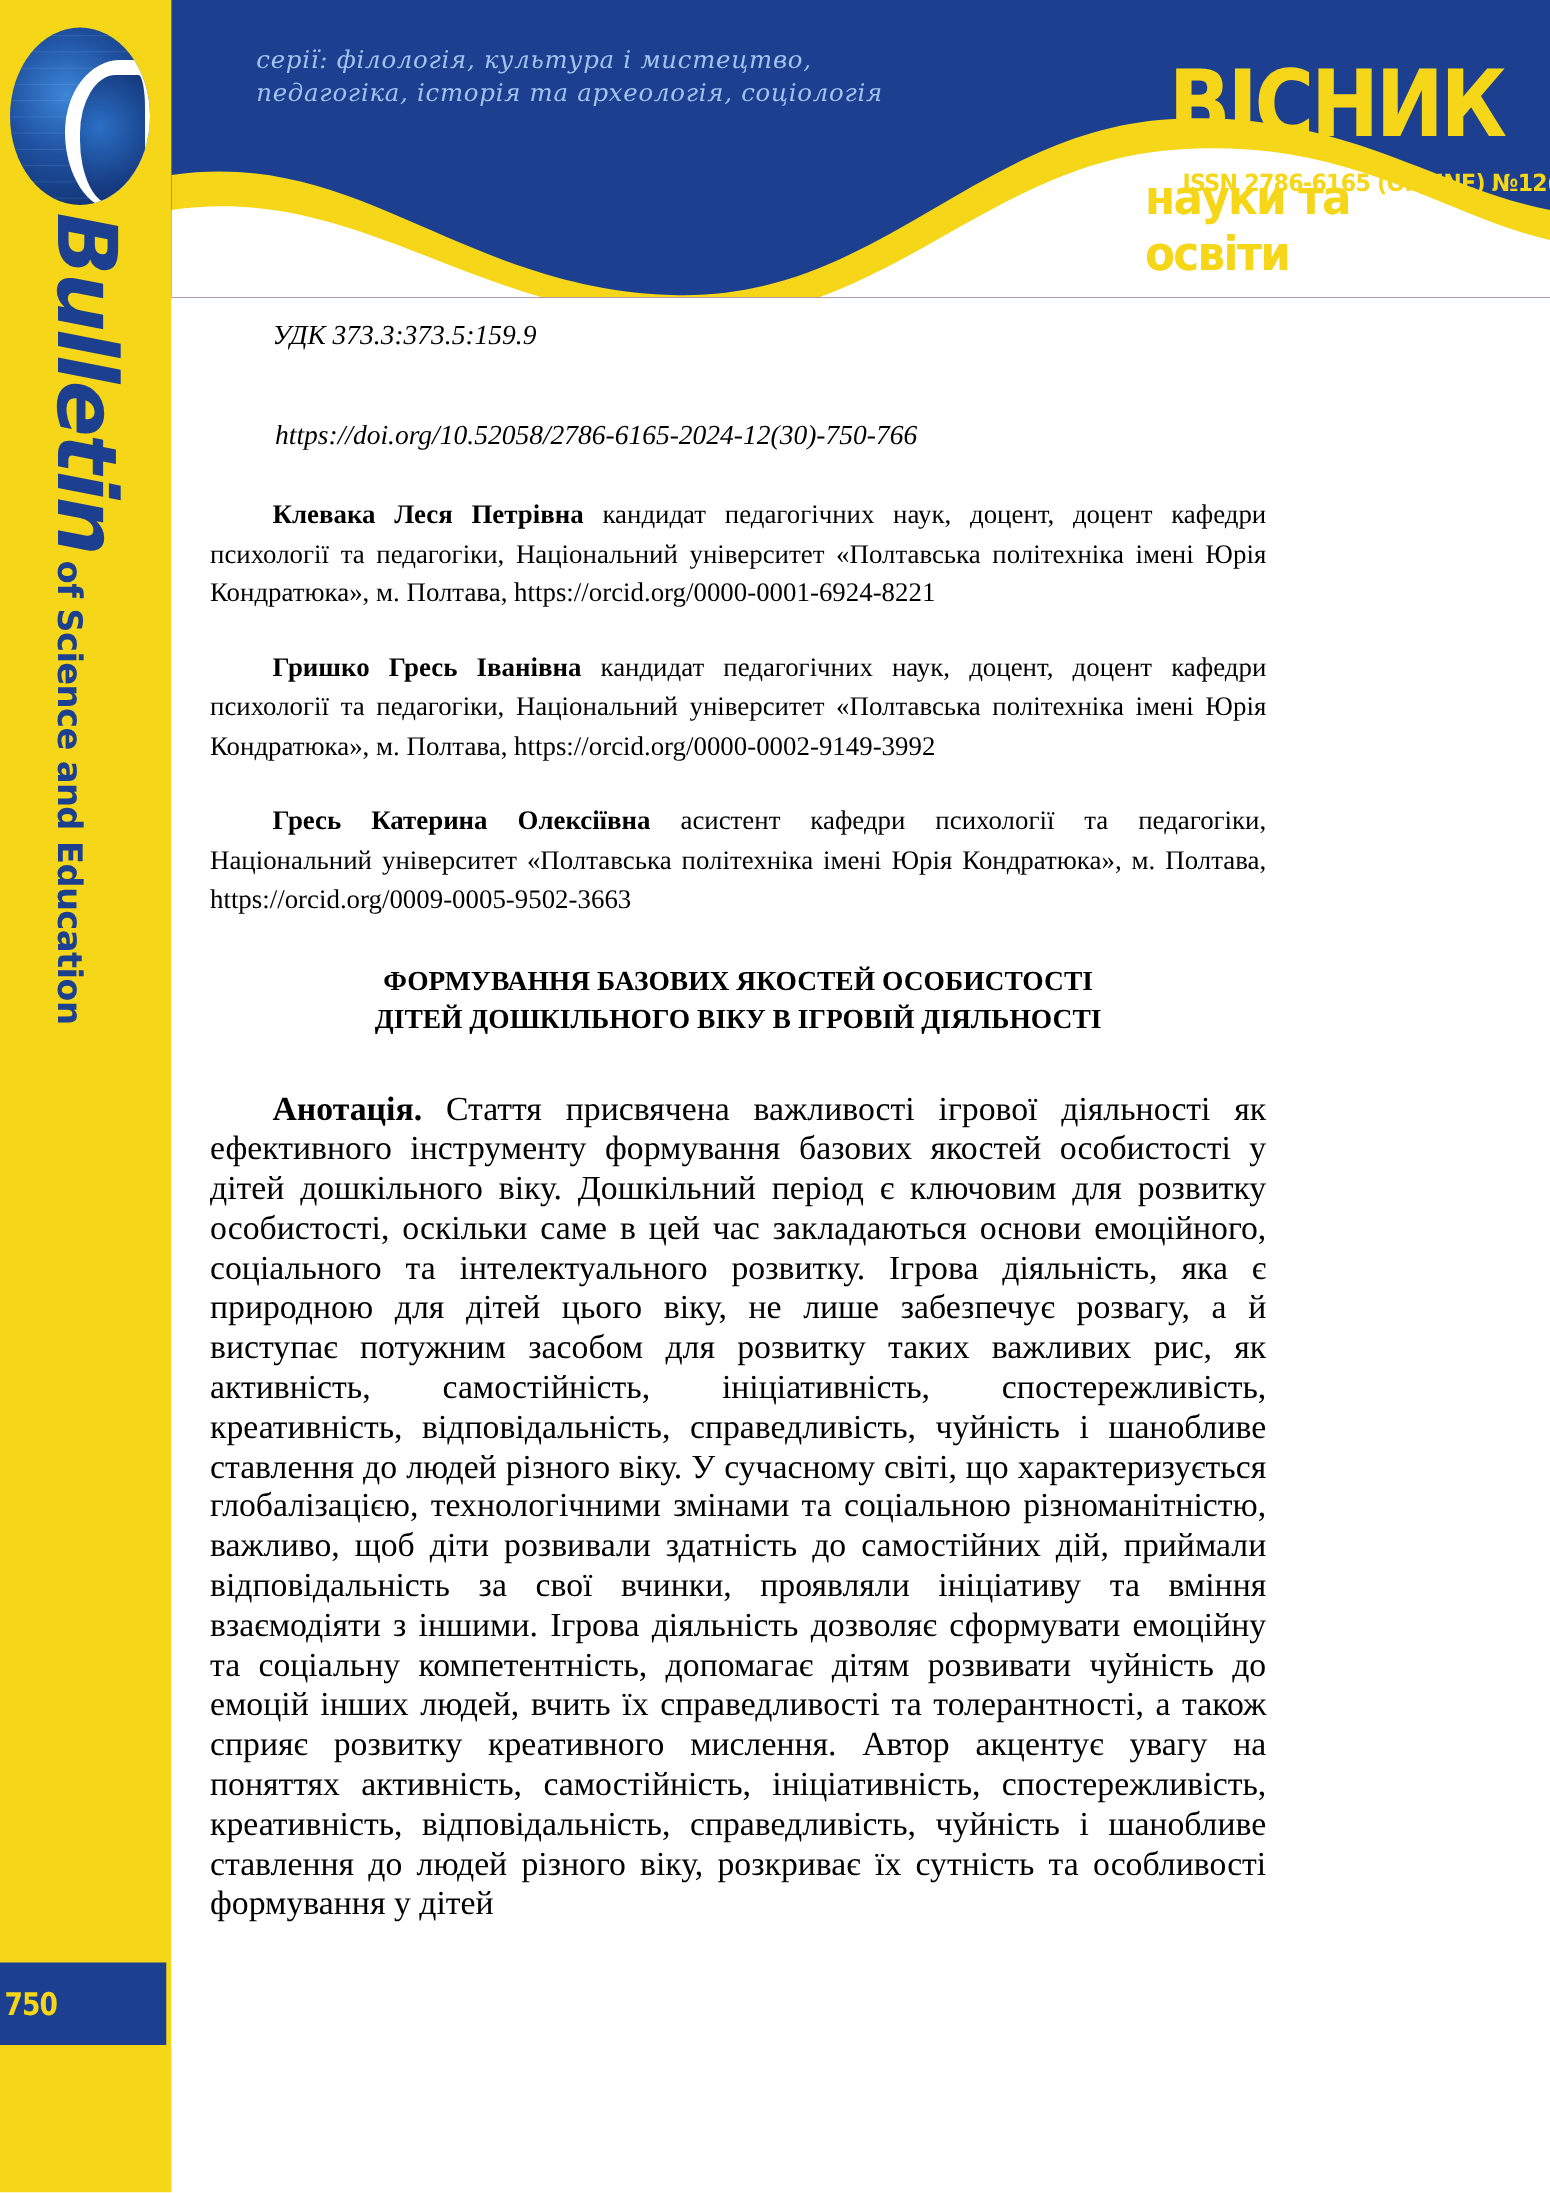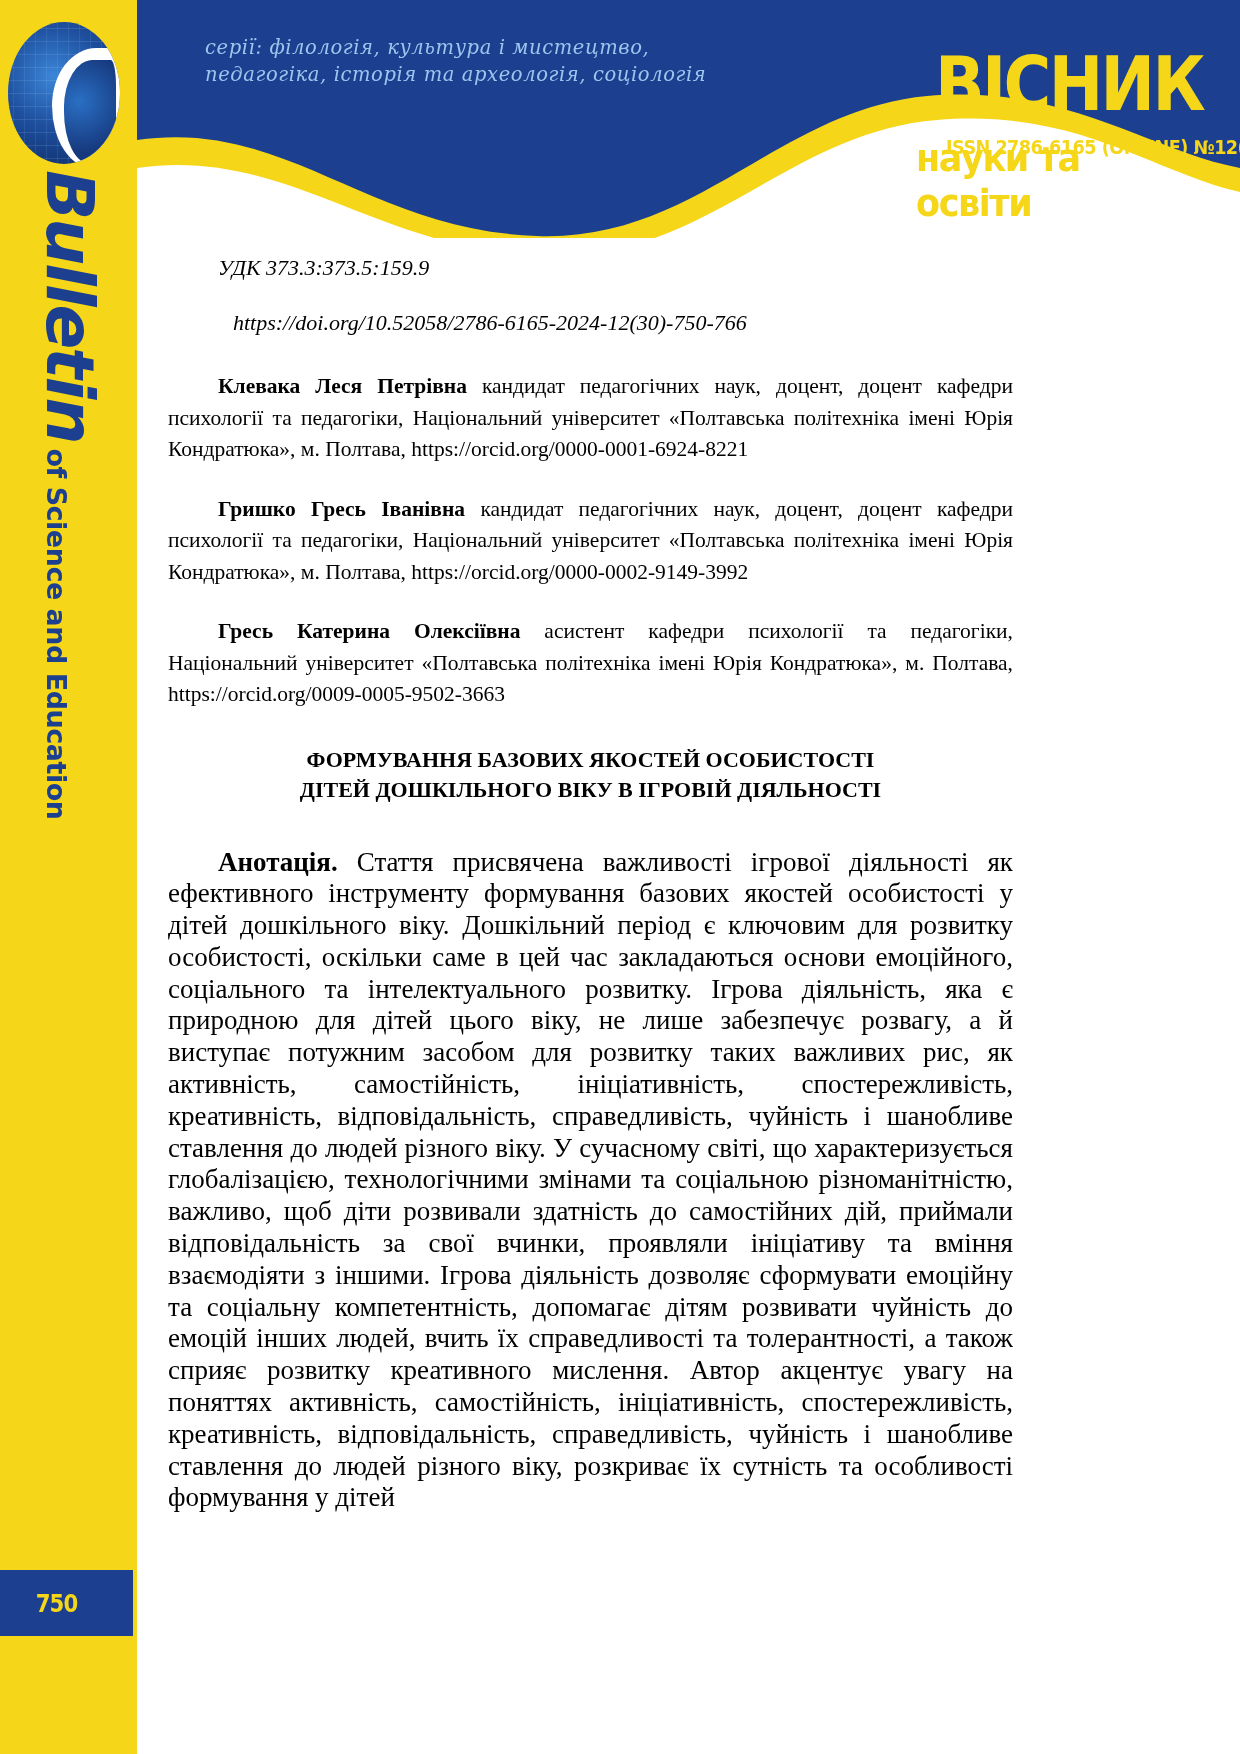--- a/index.html
+++ b/index.html
@@ -199,26 +199,26 @@
     z-index: 2;
     color: #000000;
     font-family: "Liberation Serif", serif;
     font-size: 21.5px;
     line-height: 31px;
   }
   .udk {
     font-style: italic;
     font-size: 22px;
     margin-left: 50px;
-    margin-bottom: 24px;
+    margin-bottom: 49px;
   }
   .doi {
     font-style: italic;
     font-size: 22px;
-    margin-left: 65px;
+    margin-left: 52px;
     margin-bottom: 33px;
   }
   .author-block {
     text-align: justify;
     text-justify: inter-word;
     margin-bottom: 28px;
     text-indent: 50px;
     font-size: 21.5px;
     line-height: 31.5px;
   }
@@ -248,21 +248,20 @@
   .footer-tab {
     position: absolute;
     left: 0;
     bottom: 118px;
     width: 133px;
     height: 66px;
     background: #1c3f8f;
     z-index: 8;
     display: flex;
     align-items: center;
-    justify-content: flex-end;
     padding-right: 52px;
   }
   .footer-num {
     font-family: "DejaVu Sans", sans-serif;
     font-weight: 700;
     font-size: 25px;
     color: #f5d618;
     letter-spacing: -1px;
     transform: scaleX(0.85);
   }

